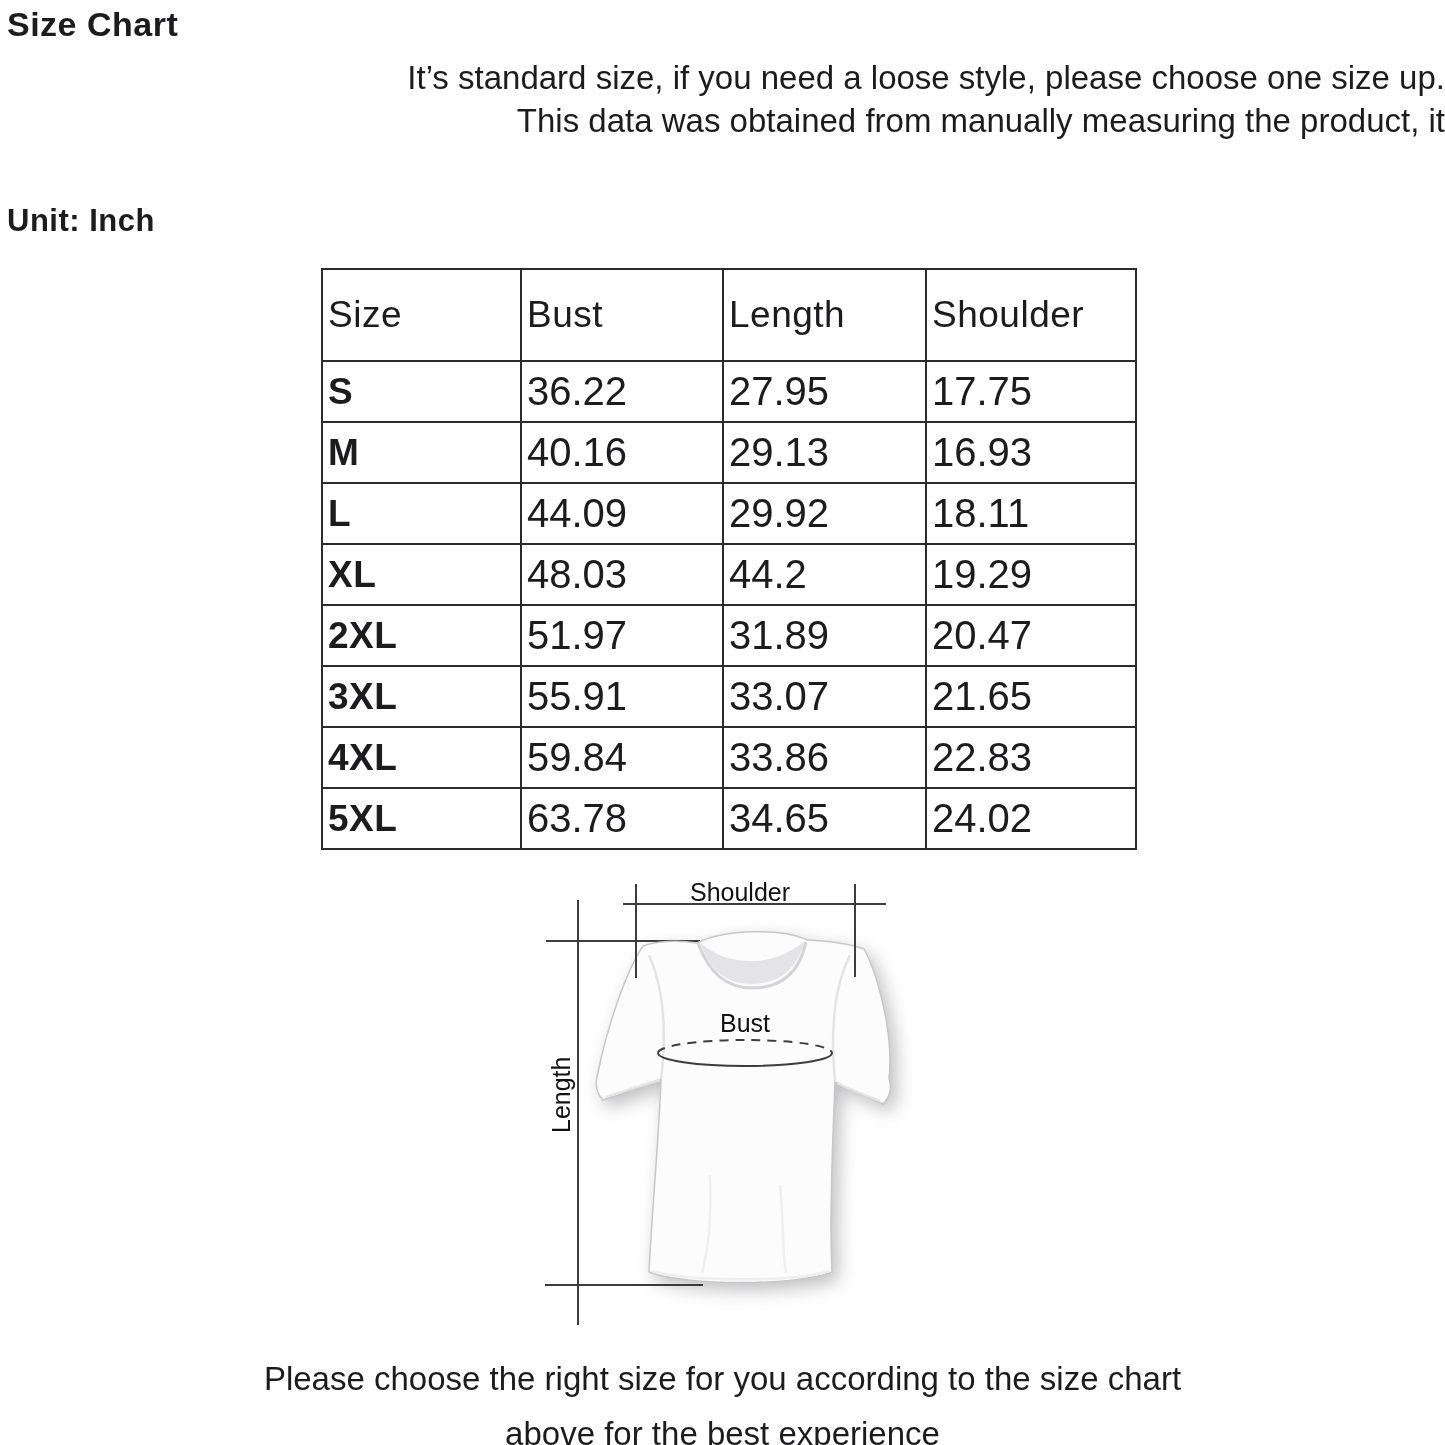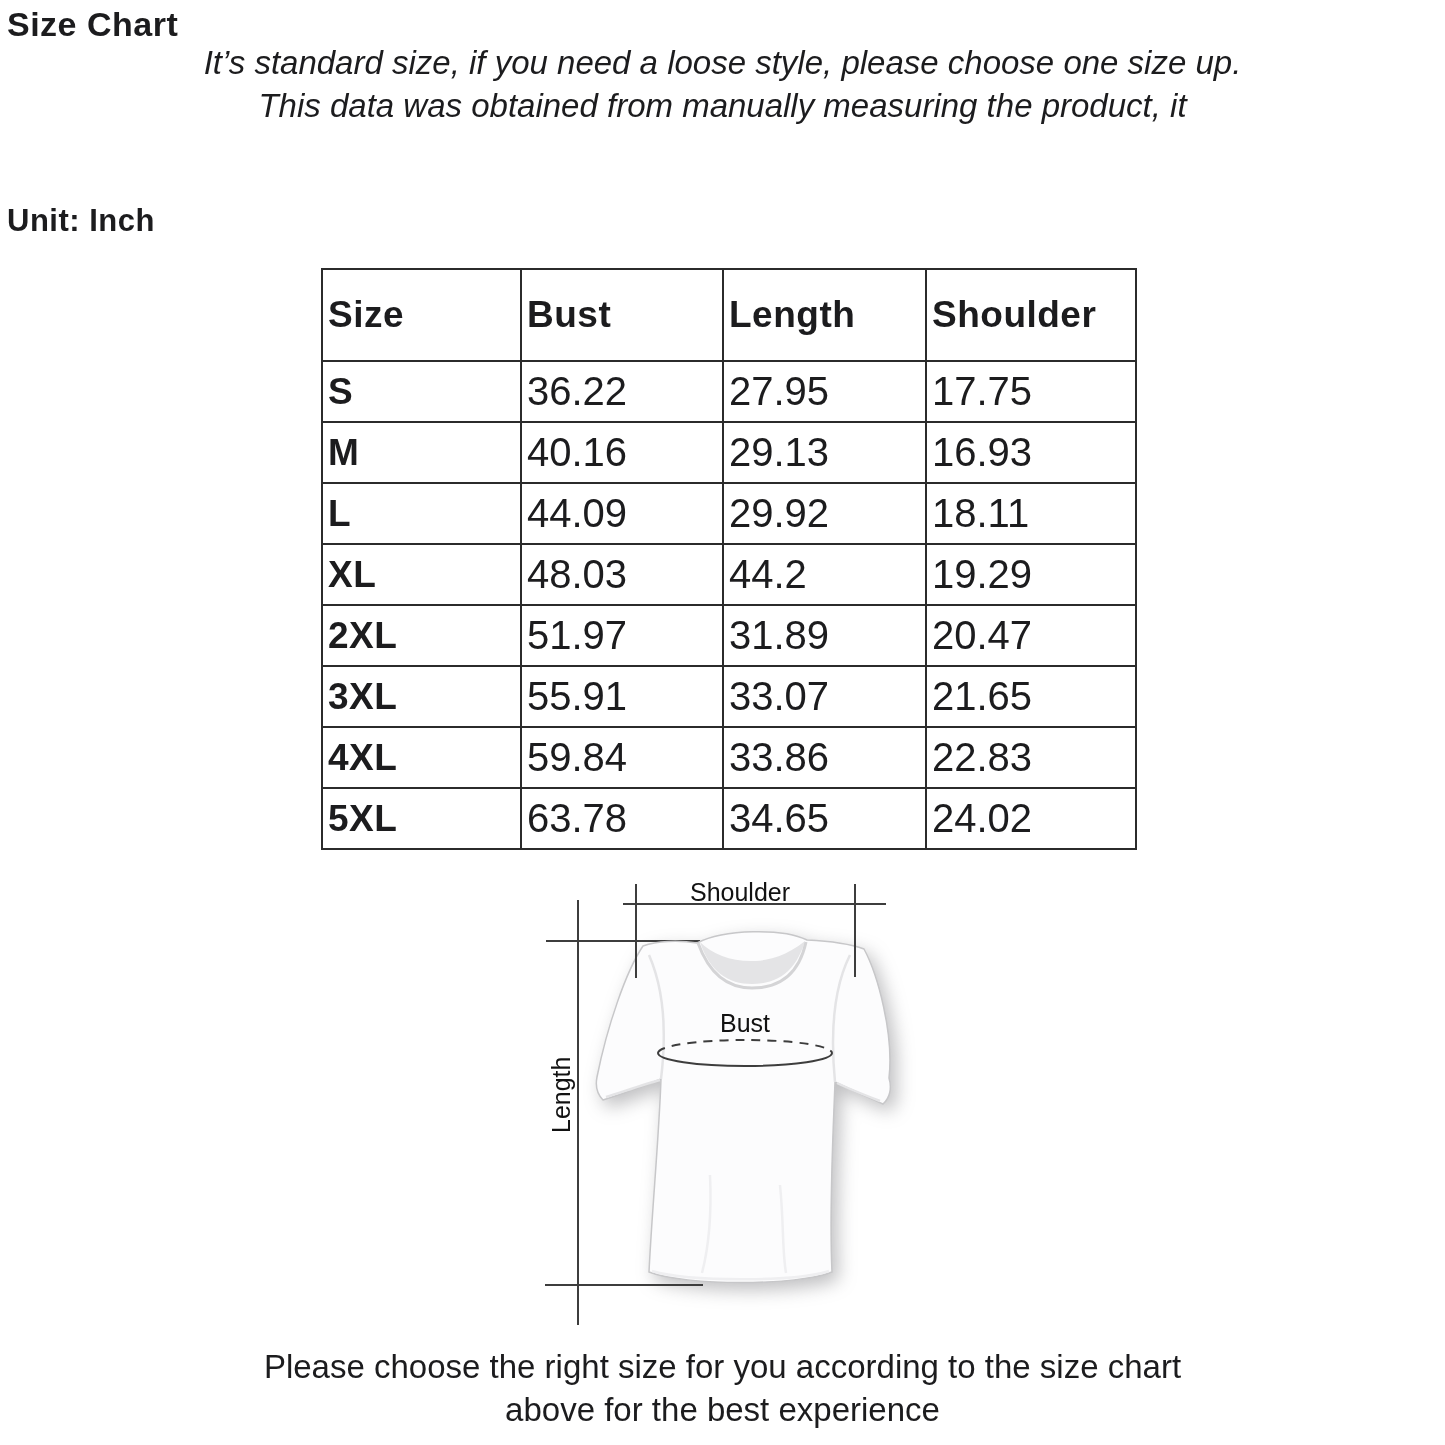--- a/index.html
+++ b/index.html
@@ -2,49 +2,49 @@
 <html><head>
 <meta charset="utf-8">
 <style>
   html,body{margin:0;padding:0;background:#fff;}
   .page{
     position:relative;width:1445px;height:1445px;background:#ffffff;overflow:hidden;
     font-family:"Liberation Sans",sans-serif;color:#1c1c1e;
   }
   .centerline{position:absolute;left:0;width:100%;text-align:left;white-space:nowrap;padding-left:7px;}
   .page-title{top:2px;font-size:34px;line-height:44px;font-weight:800;letter-spacing:.5px;}
-  .description{position:absolute;top:41px;left:0;width:100%;text-align:center;font-style:italic;}
+  .description{position:absolute;top:56px;left:0;width:100%;text-align:right;}
   .description .desc-line{font-size:33px;line-height:43px;font-weight:500;white-space:nowrap;}
   .unit-label{top:199px;font-size:31px;line-height:43px;font-weight:800;letter-spacing:.5px;}
 
   table.size-table{
     position:absolute;left:321px;top:268px;width:814px;
     border-collapse:collapse;table-layout:fixed;
   }
   .size-table th,.size-table td{
     border:2px solid #2b2b2b;padding:0 0 0 5px;text-align:left;vertical-align:middle;
     overflow:hidden;
   }
-  .size-table th{height:90px;font-size:37px;font-weight:700;letter-spacing:.5px;border-radius:17px;}
+  .size-table th{height:90px;font-size:37px;font-weight:400;letter-spacing:.5px;border-radius:17px;}
   .size-table td{height:59px;font-size:40px;font-weight:400;}
   .size-table td.size-cell{font-size:37px;font-weight:800;letter-spacing:.5px;}
 
   .tshirt-wrap{position:absolute;left:540px;top:875px;width:460px;height:455px;}
   .measure{stroke:#3d3d3d;stroke-width:2;fill:none;}
   .shirt-main{fill:#fcfcfd;stroke:#c7c7c9;stroke-width:1.5;}
   .shirt-group{filter:drop-shadow(6px 7px 9px rgba(90,90,95,0.38));}
   .collar-inner{fill:#e4e4e6;}
   .soft-seam{stroke:#e4e4e6;stroke-width:2.5;fill:none;}
   .softer-seam{stroke:#efeff1;stroke-width:2.5;fill:none;}
   .collar-band{stroke:#d4d4d6;stroke-width:3;fill:none;}
   .diagram-label{font-family:"Liberation Sans",sans-serif;font-size:25px;fill:#121212;}
   .bust-dashed{stroke-dasharray:9 7;}
 
   .footer-note{position:absolute;top:1345px;left:0;width:100%;text-align:center;}
-  .footer-note .footer-line{font-size:33px;line-height:43px;font-weight:500;white-space:nowrap;}
+  .footer-note .footer-line{font-size:33px;line-height:43px;font-weight:500;white-space:nowrap;margin-top:12px;}
 </style>
 </head>
 <body>
 
 <div class="page">
 
   <div class="centerline page-title">Size Chart</div>
 
   <div class="description">
     <div class="desc-line">It’s standard size, if you need a loose style, please choose one size up.</div>

